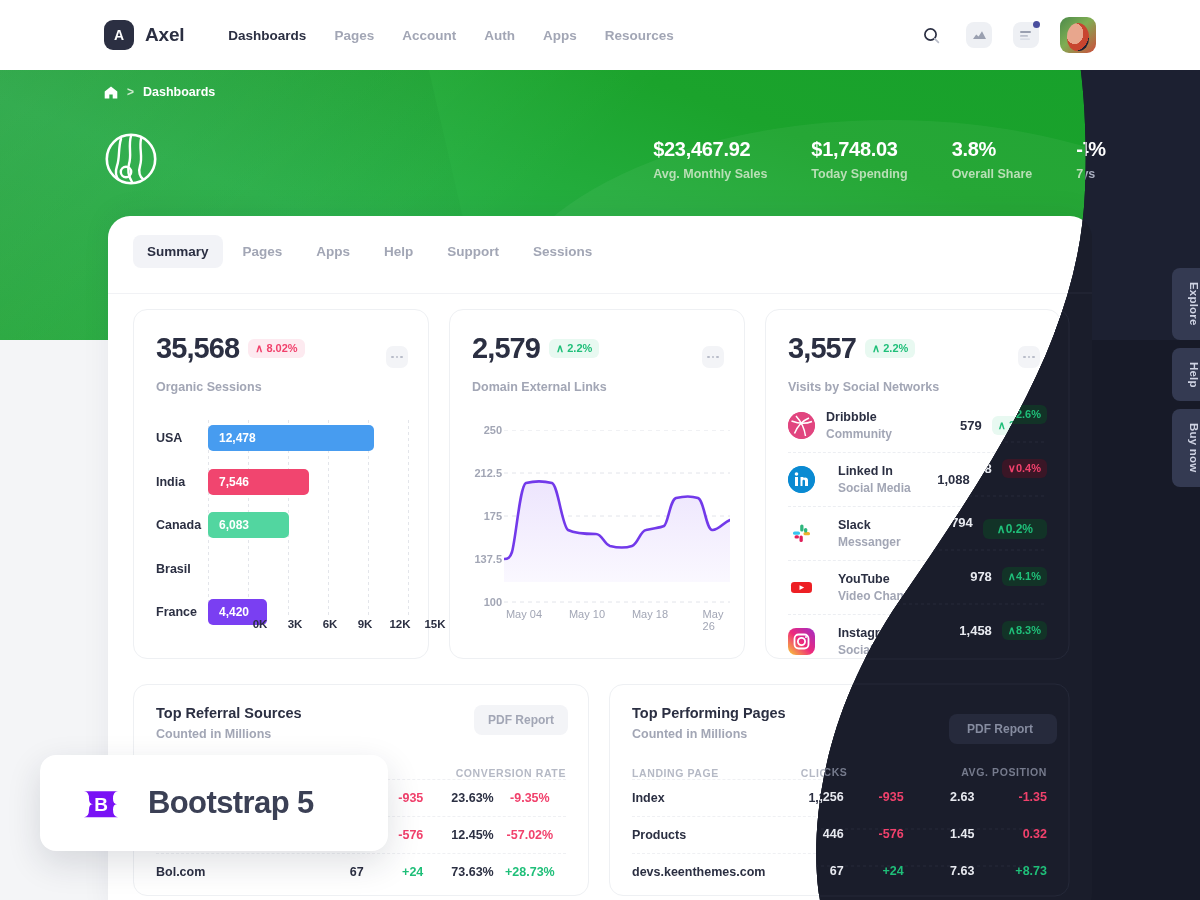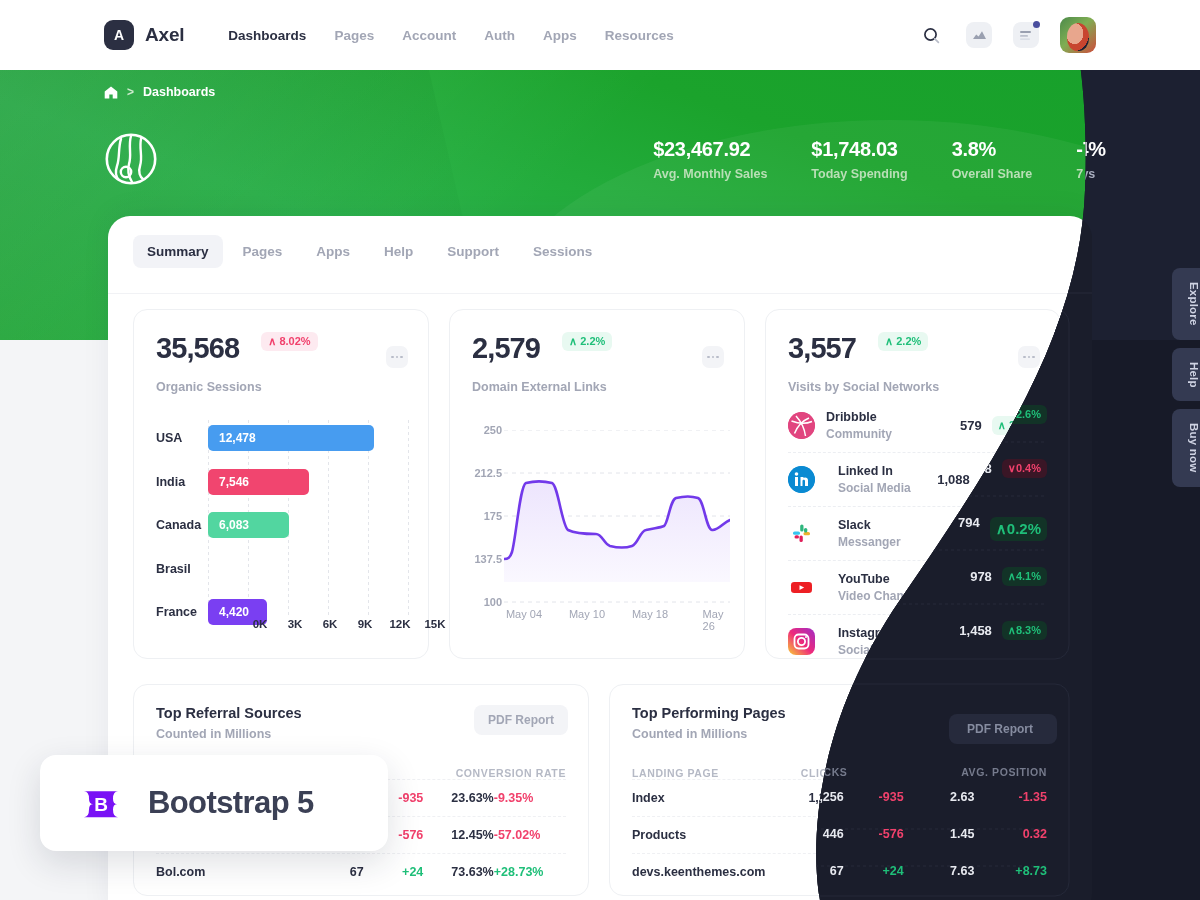--- a/index.html
+++ b/index.html
@@ -85,21 +85,21 @@
   .tab { font-size:13.5px; font-weight:700; color:#a2a6b5; padding:9px 14px; border-radius:8px; white-space:nowrap;}
   .tab.active { color:#2b2f42; background:#f2f3f7; }
   .panel-divider { position:absolute; top:77px; left:0; width:984px; height:1px; background:#f1f2f5; }
 
   
   .cards { position:absolute; top:93px; left:25px; display:flex; gap:20px; }
   .card {
     width:296px; height:350px; border:1px solid #eef0f3; border-radius:14px;
     background:#fff; position:relative; padding:22px 22px 0 22px;
   }
-  .card-num-row { display:flex; align-items:flex-start; gap:22px; }
+  .card-num-row { display:flex; align-items:center; gap:9px; }
   .card-num { font-size:29px; font-weight:bold; color:#2b2f42; letter-spacing:-0.9px; }
   .pill { font-size:11px; font-weight:bold; padding:3px 7px; border-radius:6px; white-space:nowrap; }
   .pill.up-green { color:#1fbf79; background:#e8f9f1; }
   .pill.up-red { color:#f1416c; background:#fdeaf0; }
   .card-sub { font-size:12.5px; font-weight:700; color:#a2a6b5; margin-top:15px; }
   .dots-btn {
     position:absolute; top:36px; right:20px; width:22px; height:22px; border-radius:7px;
     background:#f3f4f7; display:flex; align-items:center; justify-content:center; gap:2px;
   }
   .dots-btn i { width:2.5px; height:2.5px; border-radius:50%; background:#b8bcc9; display:block; }
@@ -143,21 +143,21 @@
              font-size:12px; font-weight:700; padding:8px 14px; border-radius:8px; }
   .thead { display:flex; margin-top:26px; }
   .thead div { font-size:10.5px; font-weight:700; color:#b5b9c5; letter-spacing:0.6px; }
   .trow { display:flex; align-items:center; height:37px; border-top:1px dashed #eff0f3; }
   .trow:first-of-type { border-top:none; }
   .trow div { font-size:12.5px; font-weight:bold; color:#2b2f42; }
   .c-name { width:168px; text-align:left; }
   .c-a { width:62px; text-align:right; }
   .c-b { width:66px; text-align:right; }
   .c-c { width:78px; text-align:right; }
-  .c-d { width:80px; text-align:left; }
+  .c-d { width:80px; text-align:center; }
   .pos { color:#1fbf79 !important; }
   .neg { color:#f1416c !important; }
 
   
   .darkover { position:absolute; inset:0; z-index:20; pointer-events:none; }
 
   .sidetabs { position:absolute; right:0; top:268px; z-index:40; display:flex; flex-direction:column; gap:8px; align-items:flex-end;}
   .stab {
     width:28px; padding:14px 0; background:#343a52; color:#cfd3e3;
     border-radius:8px 0 0 8px; font-size:11.5px; font-weight:700;
@@ -616,21 +616,21 @@
         <div style="position:absolute;top:0;right:0;display:flex;align-items:center;height:34px;">
           <span style="font-size:13px;font-weight:bold;color:#e8eaf0;margin-right:10px;">579</span>
           <span style="font-size:11px;font-weight:bold;color:#1fbf79;background:#123327;padding:3px 6px;border-radius:6px;min-width:44px;text-align:center;">∧<span>2.6%</span></span>
         </div>
         <div style="position:absolute;top:54px;right:0;display:flex;align-items:center;height:34px;">
           <span style="font-size:13px;font-weight:bold;color:#e8eaf0;margin-right:10px;">1,088</span>
           <span style="font-size:11px;font-weight:bold;color:#f1416c;background:#3a1626;padding:3px 6px;border-radius:6px;min-width:44px;text-align:center;">∨<span>0.4%</span></span>
         </div>
         <div style="position:absolute;top:108px;right:0;display:flex;align-items:center;height:34px;">
           <span style="font-size:13px;font-weight:bold;color:#e8eaf0;margin-right:10px;">794</span>
-          <span style="font-size:15px;font-weight:bold;color:#1fbf79;background:#123327;padding:3px 6px;border-radius:6px;min-width:44px;text-align:center;margin-top:13px;">∧<span>0.2%</span></span>
+          <span style="font-size:12px;font-weight:bold;color:#1fbf79;background:#123327;padding:3px 14px;border-radius:6px;min-width:44px;text-align:center;margin-top:13px;">∧<span>0.2%</span></span>
         </div>
         <div style="position:absolute;top:162px;right:0;display:flex;align-items:center;height:34px;">
           <span style="font-size:13px;font-weight:bold;color:#e8eaf0;margin-right:10px;">978</span>
           <span style="font-size:11px;font-weight:bold;color:#1fbf79;background:#123327;padding:3px 6px;border-radius:6px;min-width:44px;text-align:center;">∧<span>4.1%</span></span>
         </div>
         <div style="position:absolute;top:216px;right:0;display:flex;align-items:center;height:34px;">
           <span style="font-size:13px;font-weight:bold;color:#e8eaf0;margin-right:10px;">1,458</span>
           <span style="font-size:11px;font-weight:bold;color:#1fbf79;background:#123327;padding:3px 6px;border-radius:6px;min-width:44px;text-align:center;">∧<span>8.3%</span></span>
         </div>
       </div>

